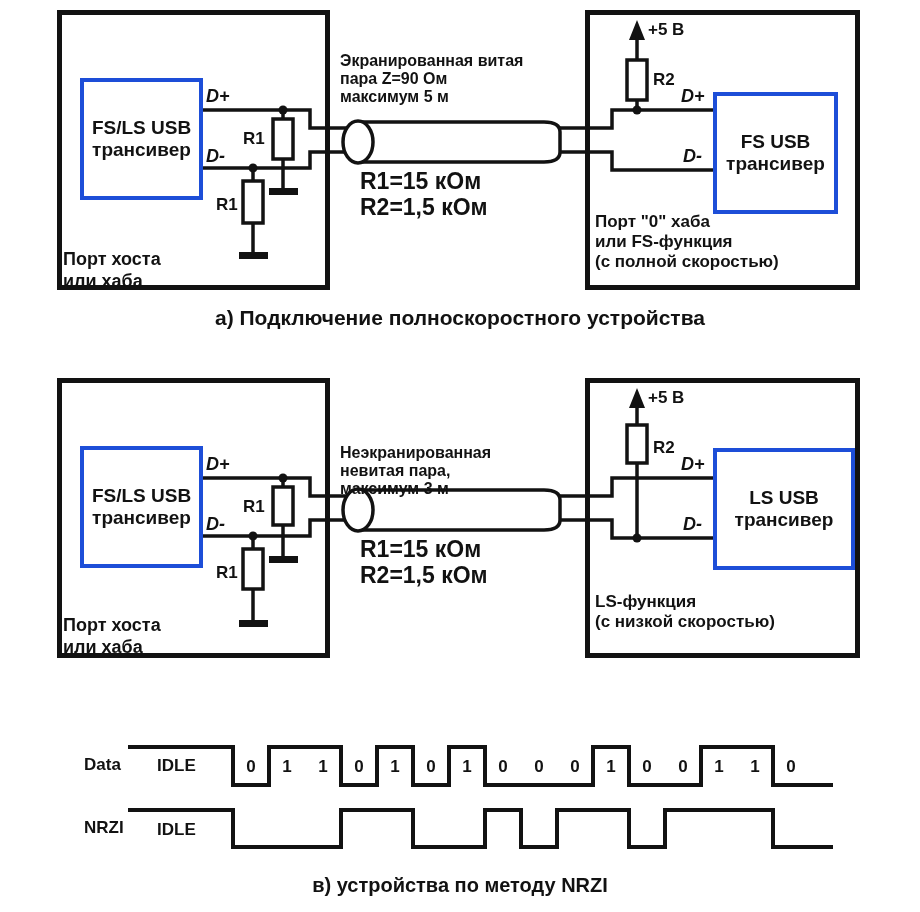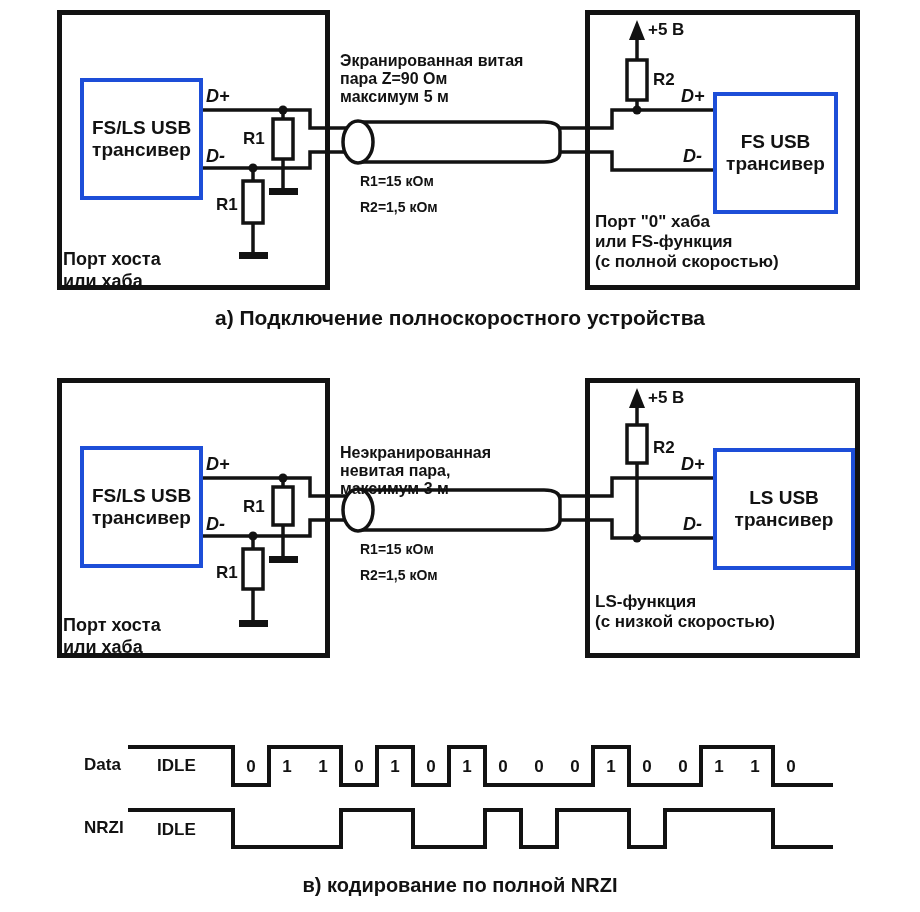--- a/index.html
+++ b/index.html
@@ -13,21 +13,21 @@
   .box{position:absolute;z-index:2;border:5px solid #121212;box-sizing:border-box;}
   .inner-box{position:absolute;z-index:2;border:4px solid #1d4ed8;box-sizing:border-box;
              display:flex;align-items:center;justify-content:center;text-align:center;
              font-weight:bold;font-size:19px;line-height:22px;white-space:pre-line;background:#fff;}
   .label{position:absolute;z-index:3;font-weight:bold;white-space:pre-line;}
   .nowrap{white-space:nowrap;}
   .center{}
   .dlabel{font-style:italic;font-size:18px;}
   .small{font-size:17px;}
   .cable-label{font-size:16px;line-height:18px;}
-  .rvals{font-size:14px;line-height:26px;}
+  .rvals{font-size:23px;line-height:26px;}
   .port-label{font-size:18px;line-height:22px;margin-top:24px;}
   .dev-port-label{font-size:17px;line-height:20px;}
   .caption{left:0;top:0;width:920px;text-align:center;font-size:21px;}
   .bit-digit{font:bold 17px "Liberation Sans","DejaVu Sans",sans-serif;text-anchor:middle;fill:#121212;}
 </style>
 </head>
 <body>
 
 <div id="page">
 
@@ -175,15 +175,15 @@
   <div class="label dlabel nowrap" style="left:683px;top:514px;">D-</div>
   <div class="label dev-port-label center" style="left:595px;top:592px;width:258px;">LS-функция
 (с низкой скоростью)</div>
 
 
   <div class="label small nowrap" style="left:84px;top:755px;">Data</div>
   <div class="label small nowrap" style="left:157px;top:756px;">IDLE</div>
   <div class="label small nowrap" style="left:84px;top:818px;">NRZI</div>
   <div class="label small nowrap" style="left:157px;top:820px;">IDLE</div>
 
-  <div class="label caption" style="top:874px;font-size:20px;">в) кодирование по полной NRZI</div>
+  <div class="label caption" style="top:874px;font-size:20px;">в) устройства по методу NRZI</div>
 
 </div>
 
 </body></html>

